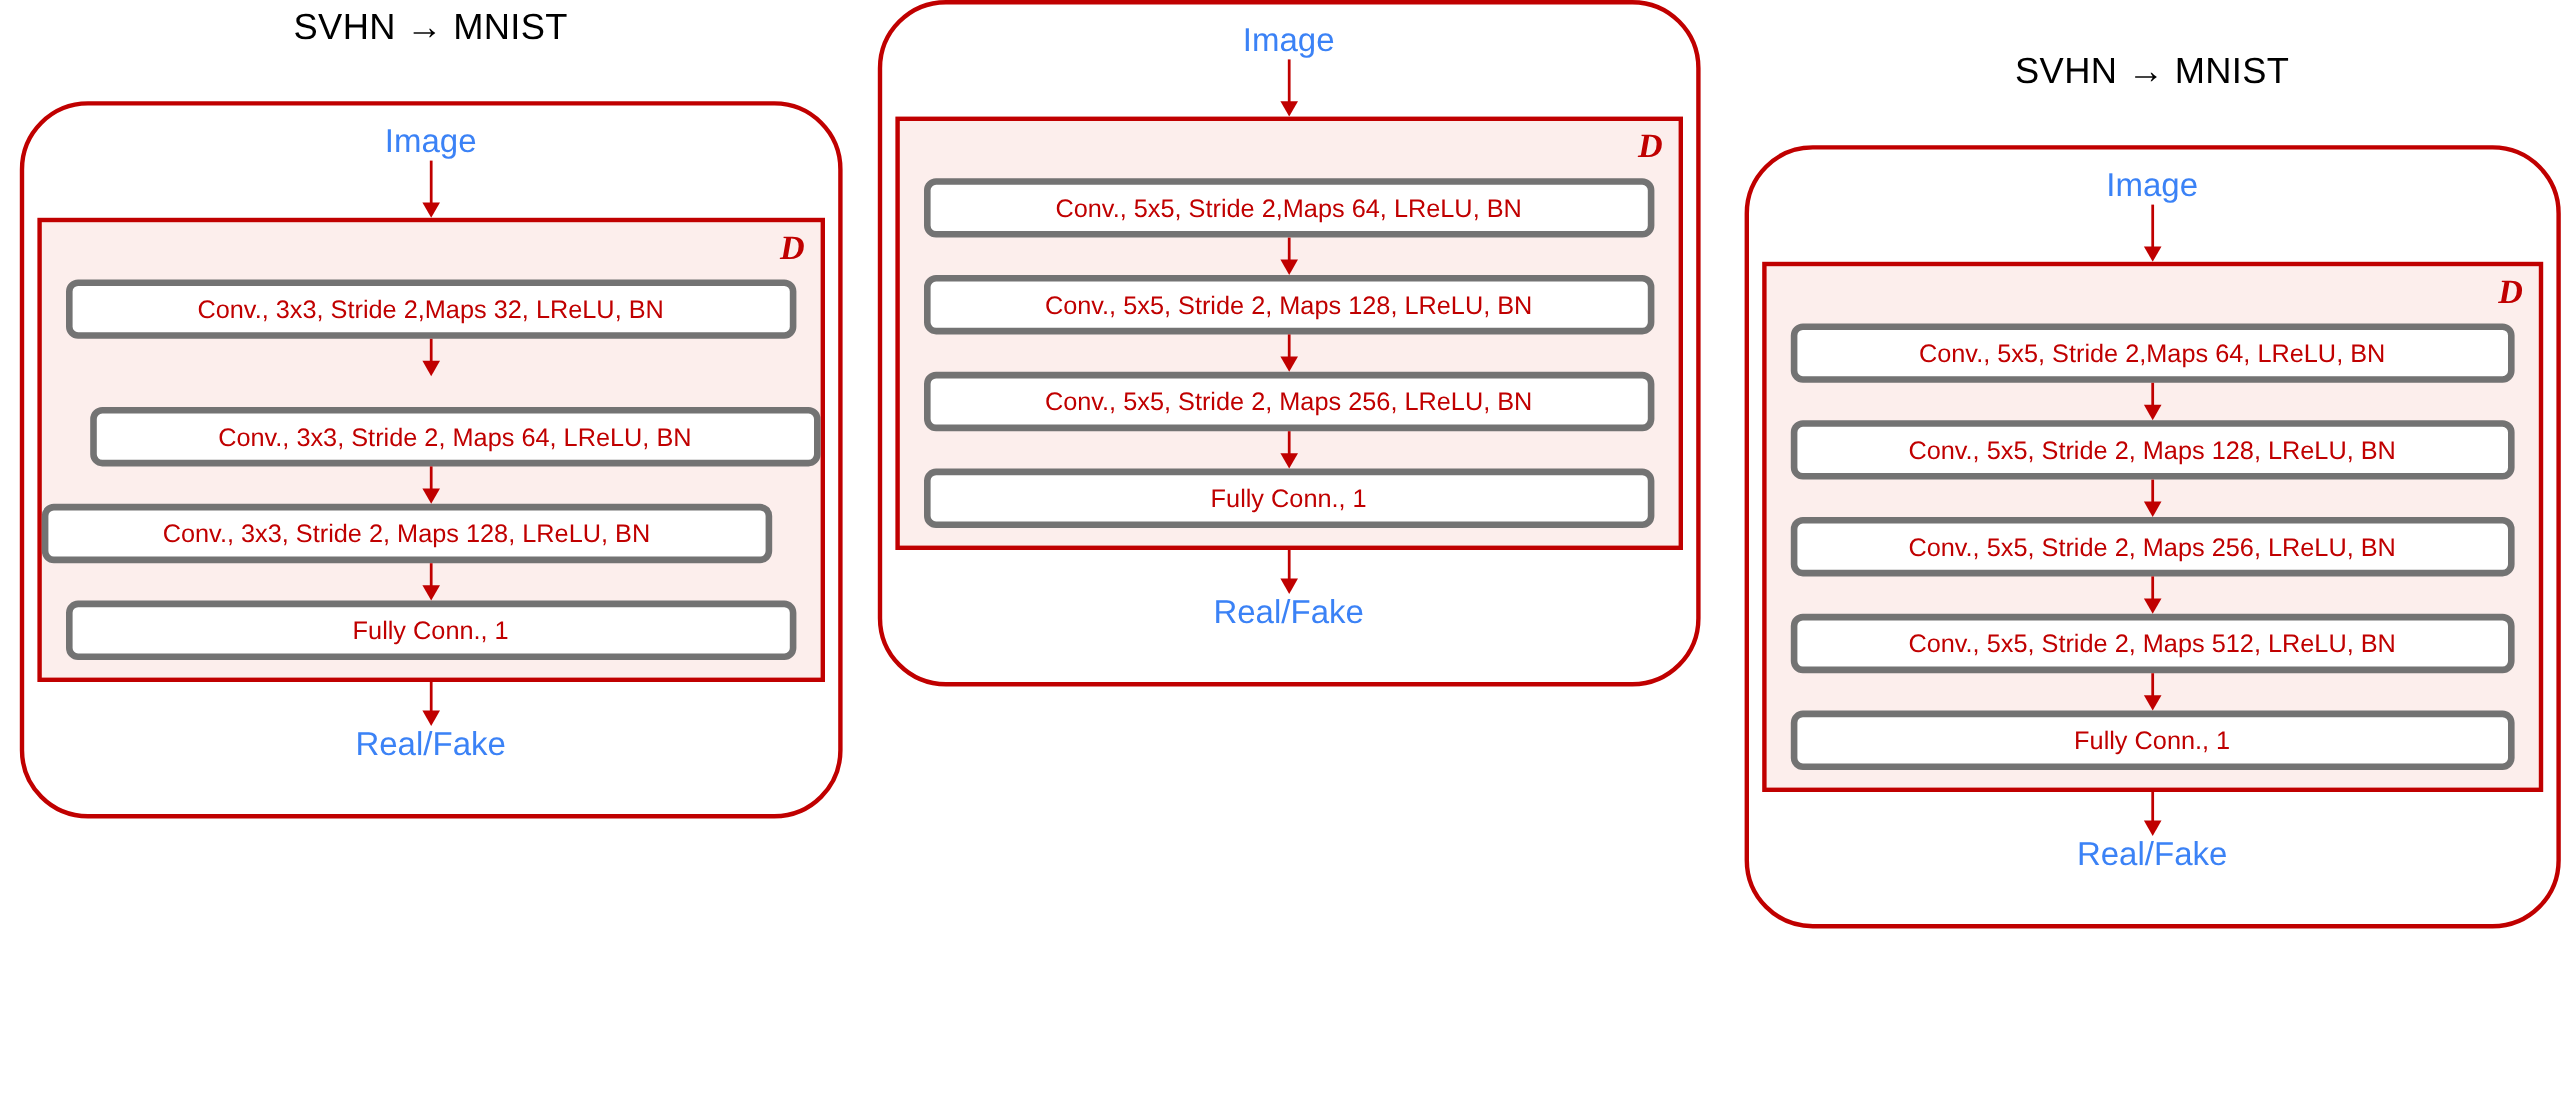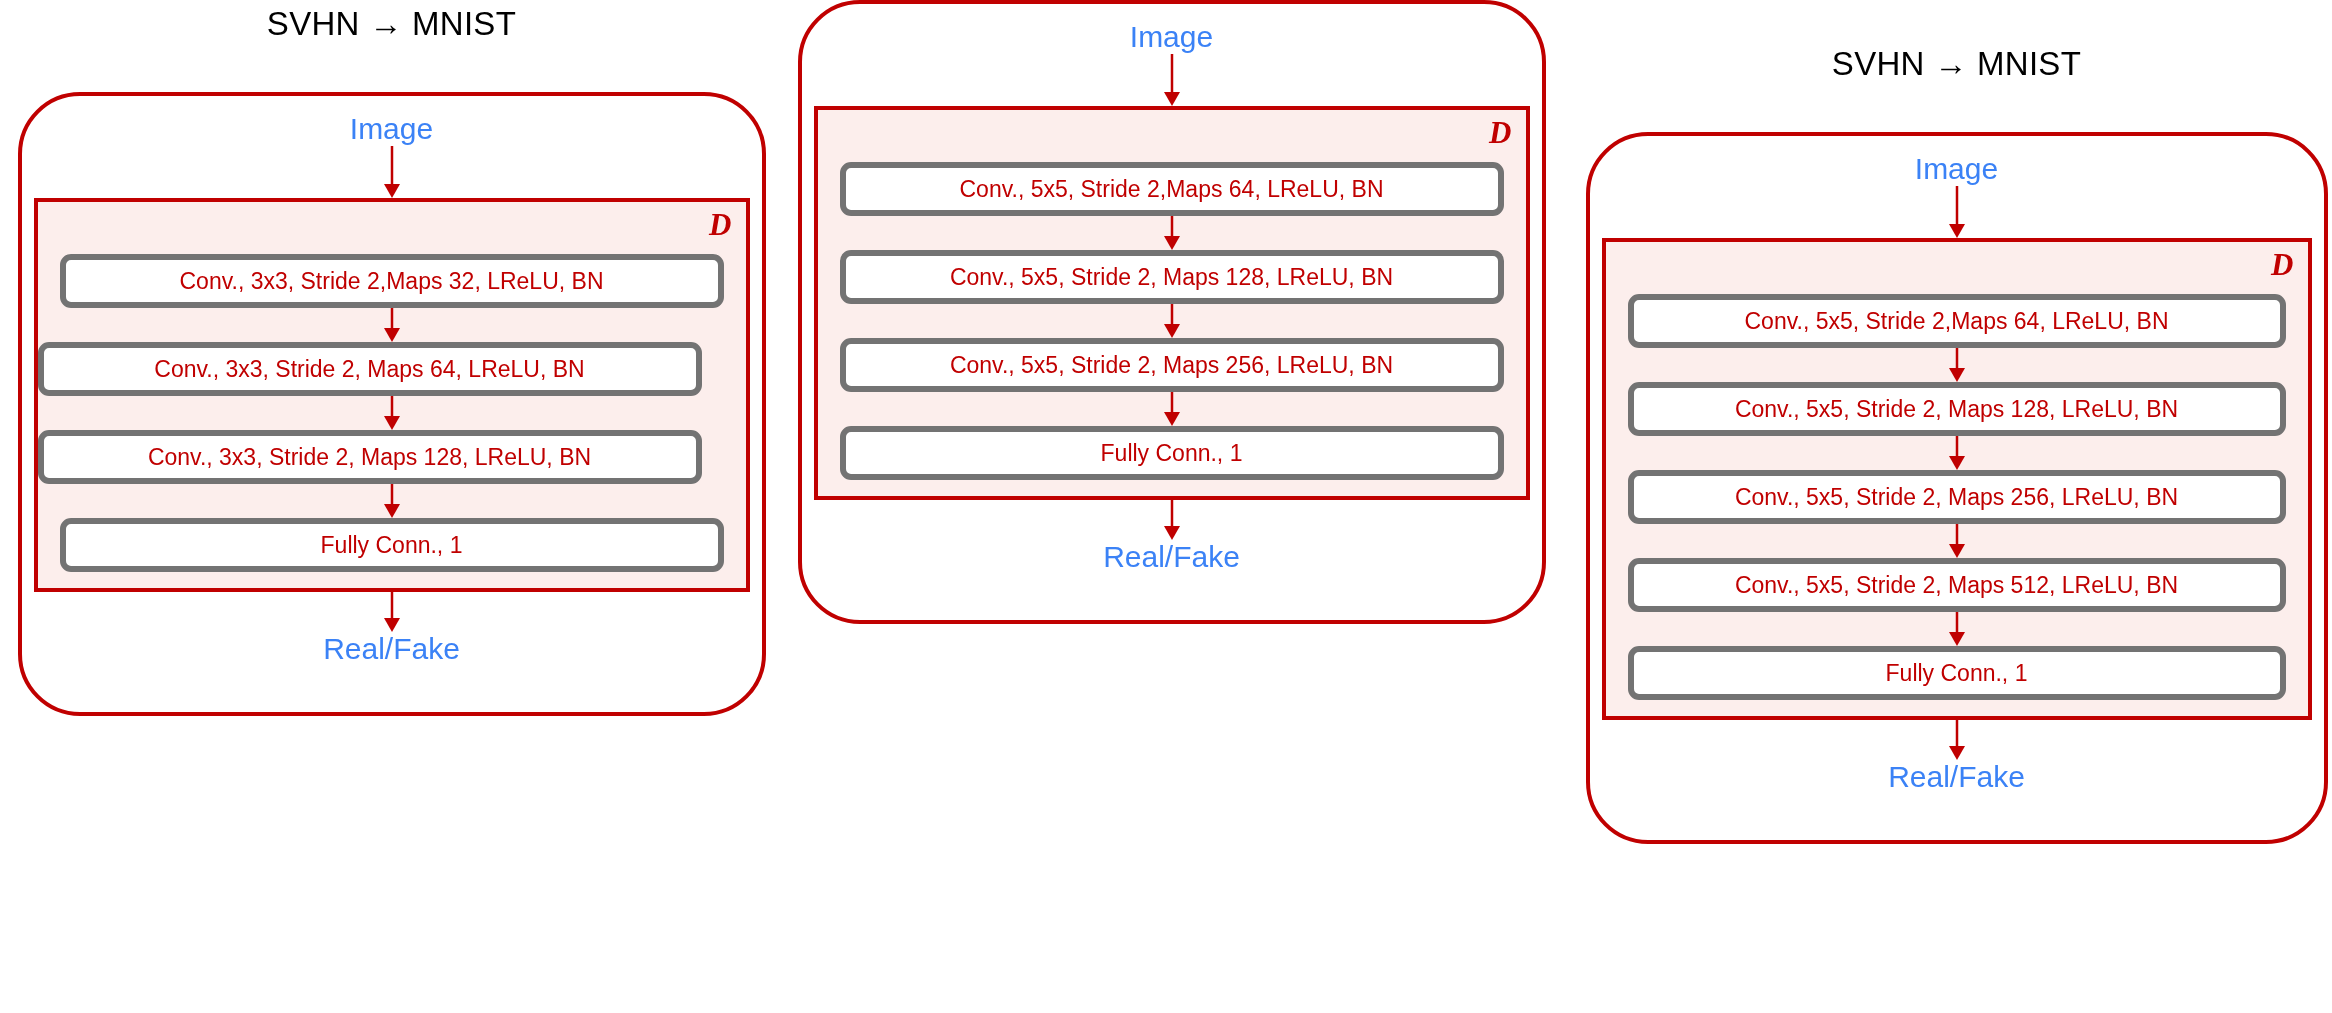--- a/index.html
+++ b/index.html
@@ -167,21 +167,21 @@
         <div style="display:flex;justify-content:center;">
           <div class="layer-box lbox-1">Conv., 3x3, Stride 2,Maps 32, LReLU, BN</div>
         </div>
         <div class="arrow">
           <svg width="22" height="34" viewBox="0 0 22 34" aria-hidden="true">
             <line x1="11" y1="0" x2="11" y2="24" stroke="#C00000" stroke-width="2.5"></line>
             <polygon points="3,20 19,20 11,34" fill="#C00000"></polygon>
           </svg>
         </div>
 
-        <div style="display:flex;justify-content:flex-start;">
+        <div style="display:flex;justify-content:flex-end;margin-top:28px;">
           <div class="layer-box lbox-1">Conv., 3x3, Stride 2, Maps 64, LReLU, BN</div>
         </div>
         <div class="arrow">
           <svg width="22" height="34" viewBox="0 0 22 34" aria-hidden="true">
             <line x1="11" y1="0" x2="11" y2="24" stroke="#C00000" stroke-width="2.5"></line>
             <polygon points="3,20 19,20 11,34" fill="#C00000"></polygon>
           </svg>
         </div>
 
         <div style="display:flex;justify-content:flex-start;">

